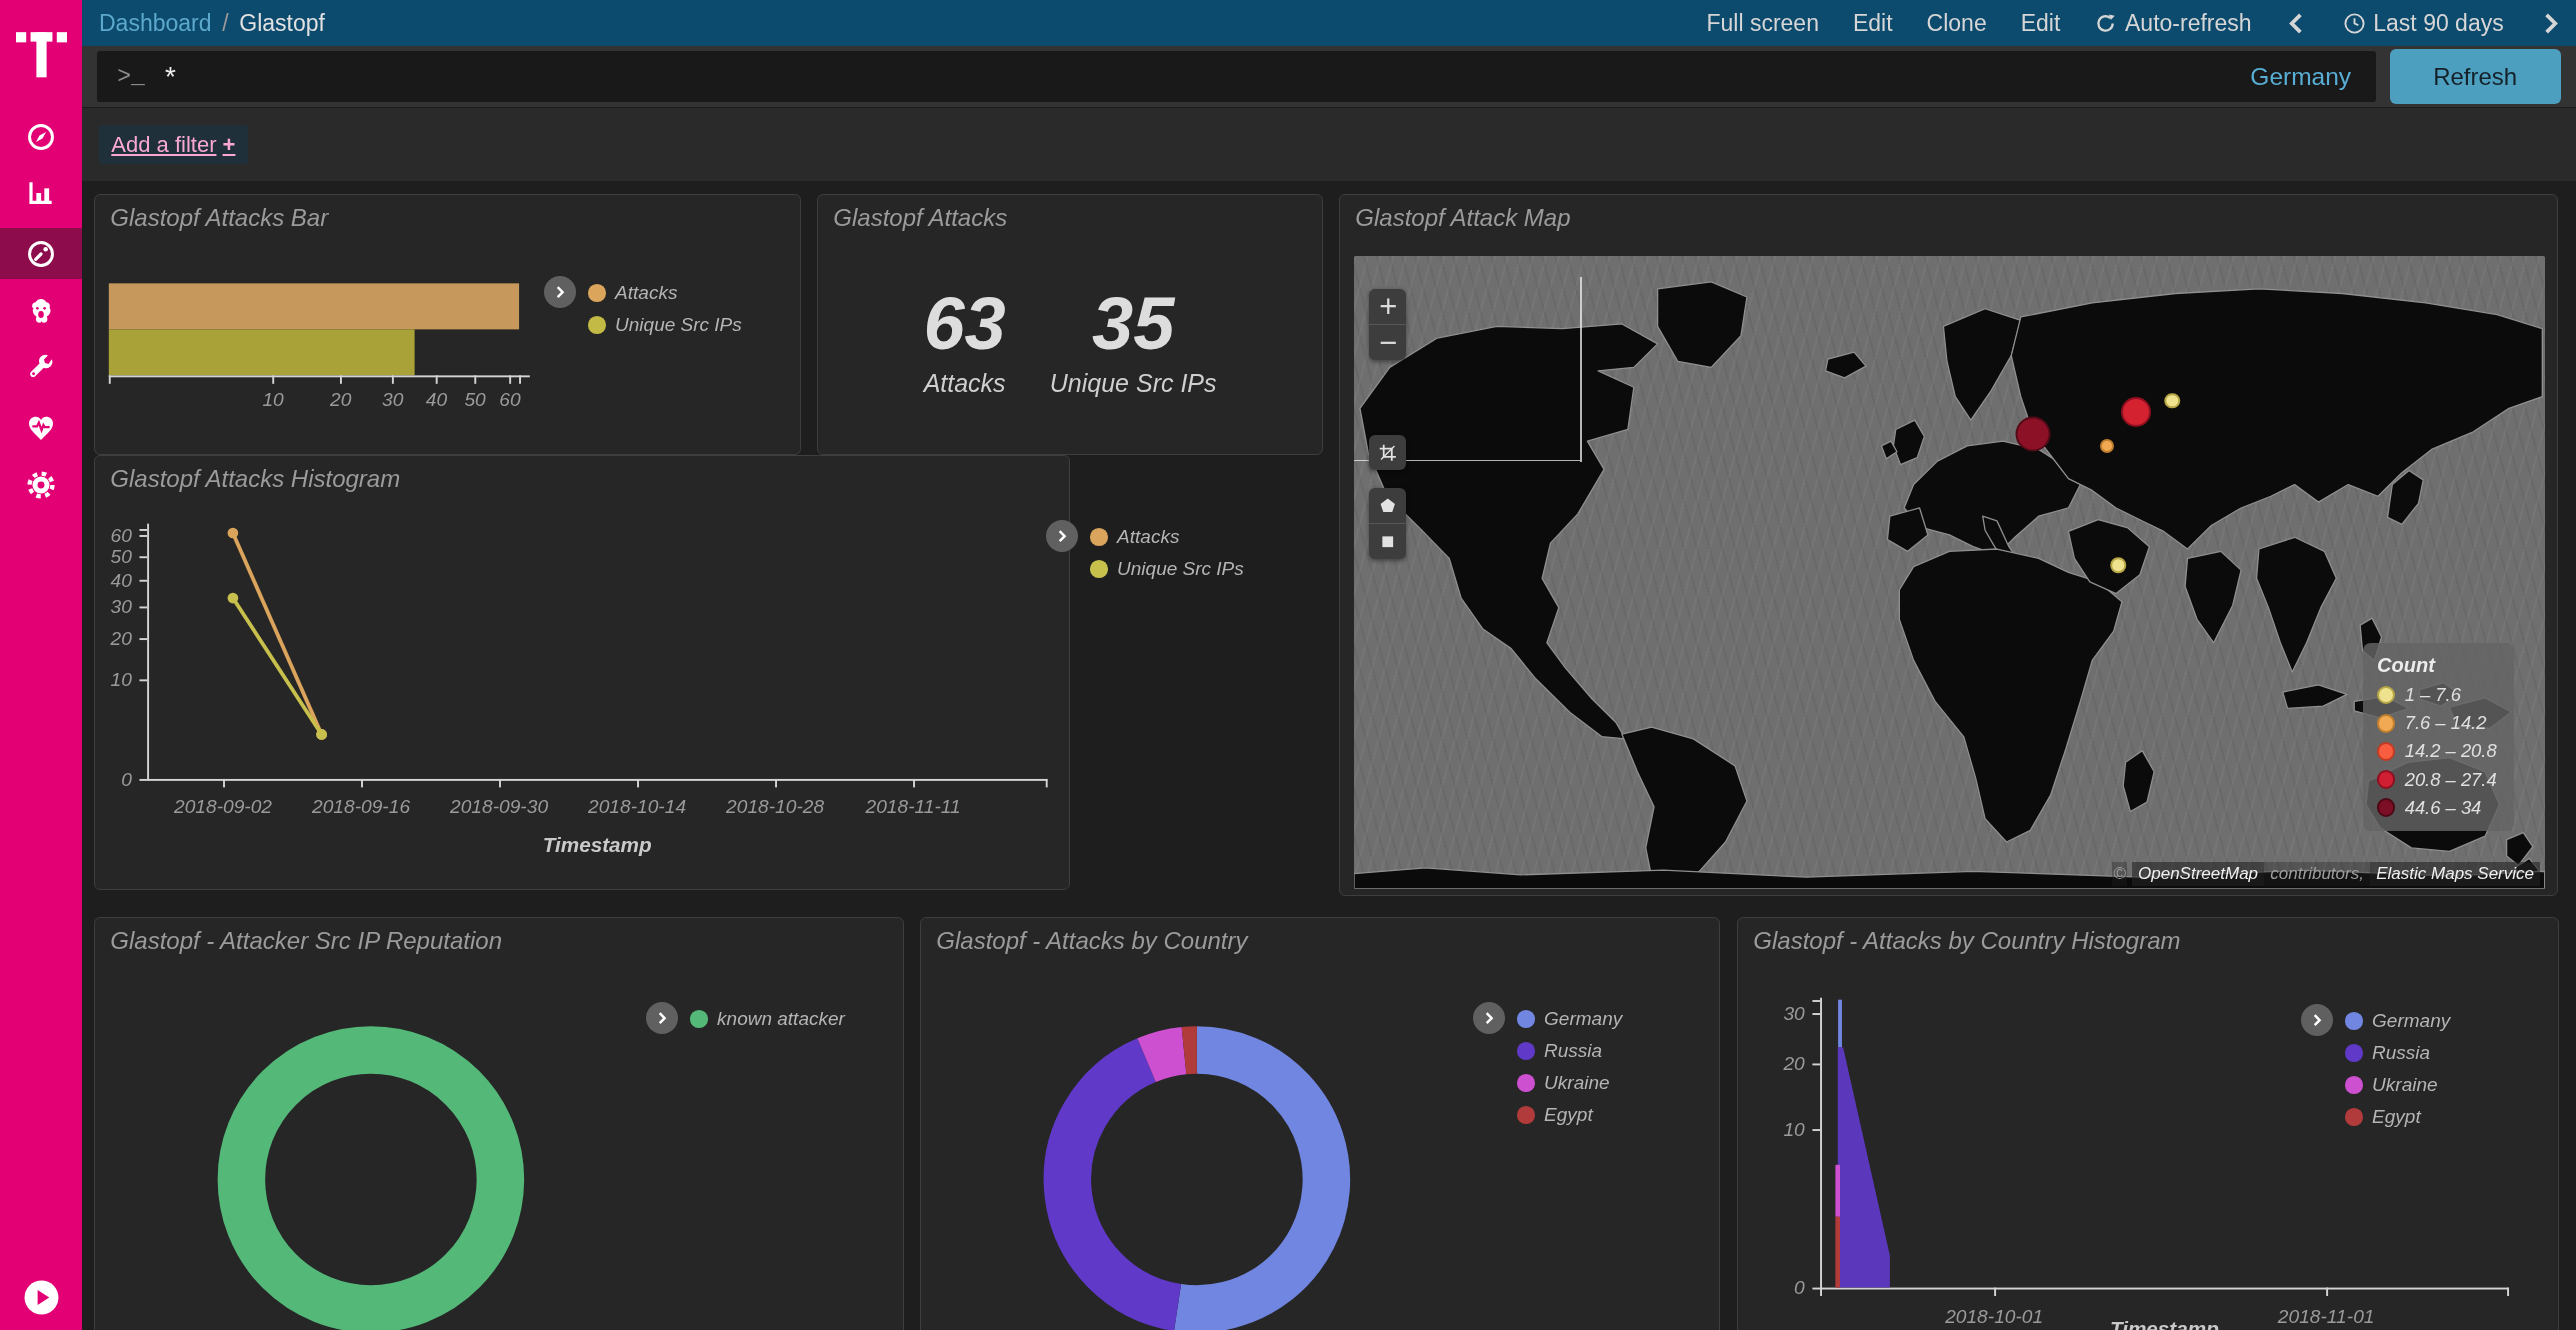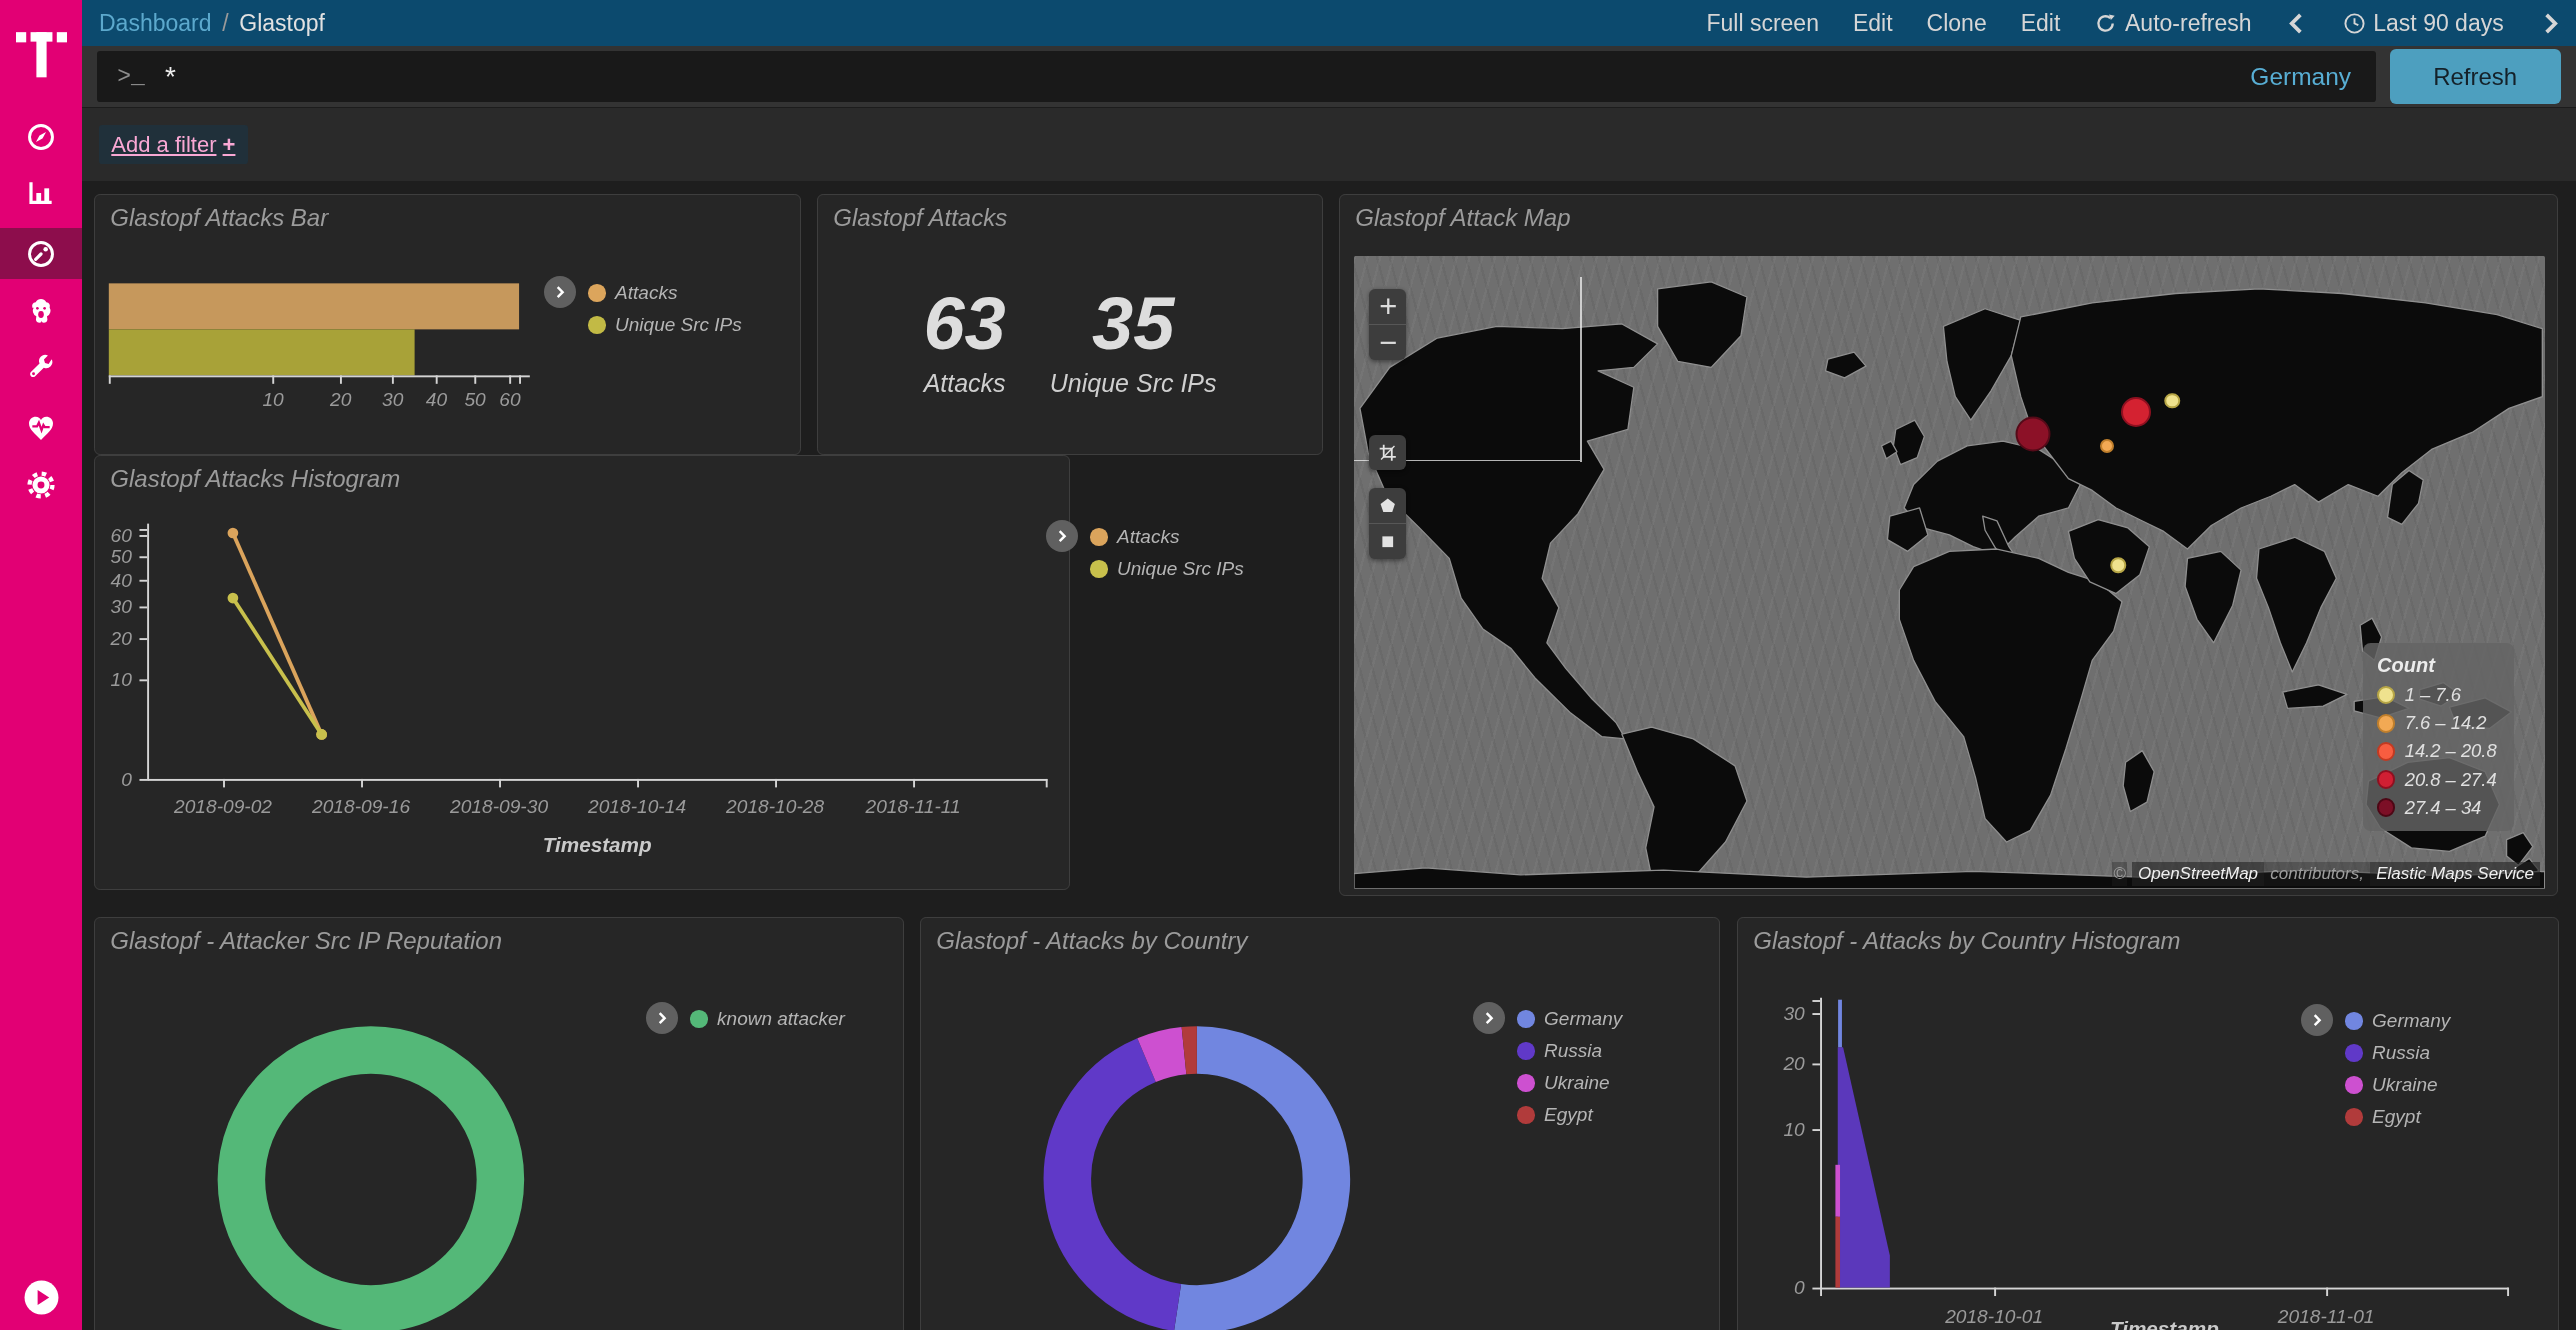--- a/index.html
+++ b/index.html
@@ -327,21 +327,21 @@
         <div class="map-legend-item">
             <span class="map-legend-dot" style="background-color: rgb(248, 93, 64); border: 2.3px solid rgb(194, 58, 34);"></span>
             <span>14.2 – 20.8</span>
           </div>
         <div class="map-legend-item">
             <span class="map-legend-dot" style="background-color: rgb(208, 31, 51); border: 2.3px solid rgb(142, 16, 32);"></span>
             <span>20.8 – 27.4</span>
           </div>
         <div class="map-legend-item">
             <span class="map-legend-dot" style="background-color: rgb(124, 15, 38); border: 2.3px solid rgb(77, 7, 21);"></span>
-            <span>27.4 – 34</span>
+            <span>44.6 – 34</span>
           </div>
       </div>
 
       <div class="map-attr"><span class="dim">©</span> <span class="chip">OpenStreetMap</span><span class="dim"> contributors, </span><span class="chip">Elastic Maps Service</span></div>
     </div>
   </section>
 
   <section class="panel" style="left:94px;top:455px;width:976px;height:435px">
     <div class="panel-title">Glastopf Attacks Histogram</div>
     <svg id="svg-hist" width="1226" height="432" viewBox="0 0 1599 563">

